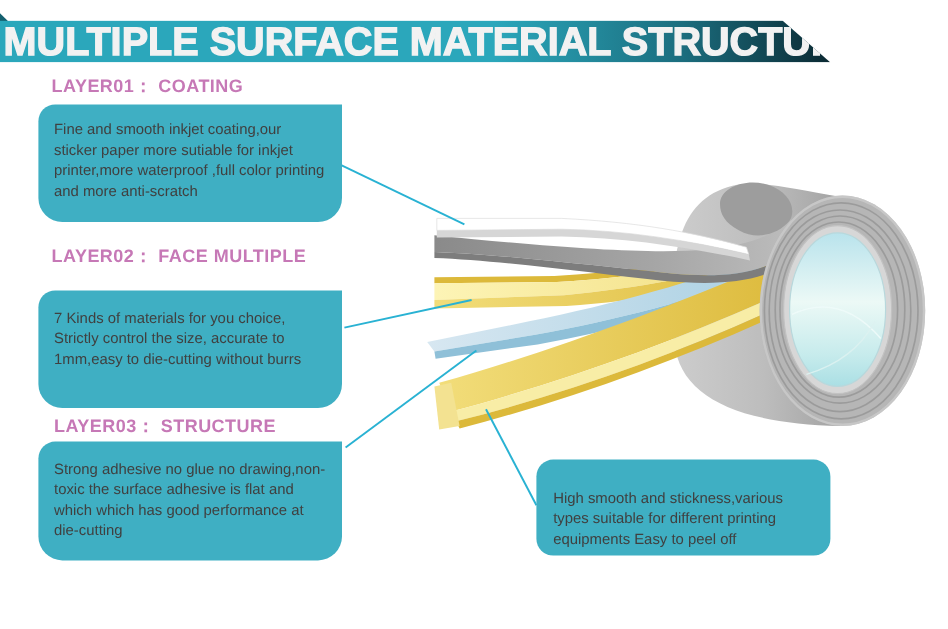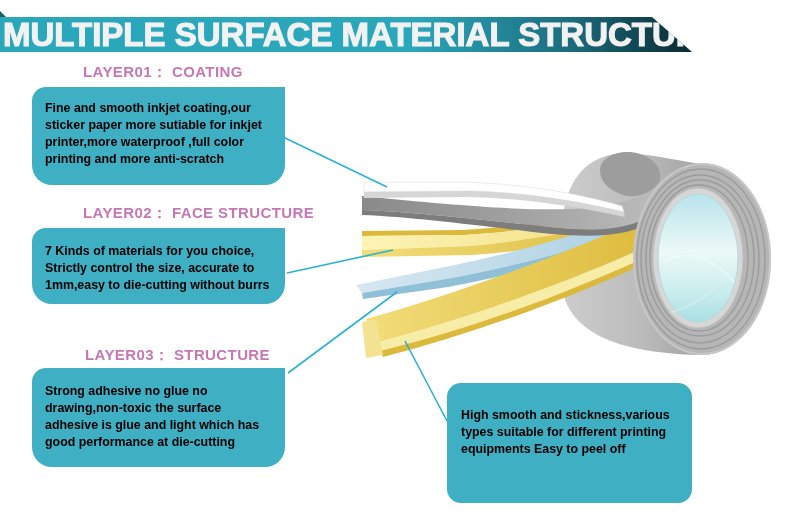--- a/index.html
+++ b/index.html
@@ -21,32 +21,32 @@
   .banner-title{
     color:#f2f2f2;font-size:33px;font-weight:bold;letter-spacing:0px;
     -webkit-text-stroke:1.1px #f2f2f2;
     padding-left:3px;white-space:nowrap;line-height:35px;
   }
   
   .art{position:absolute;left:0;top:0;width:790px;height:524px;z-index:1;pointer-events:none;}
   
   .layer-title{
     position:absolute;z-index:2;color:#c678b6;font-size:15px;font-weight:bold;
-    letter-spacing:.4px;white-space:nowrap;margin-left:40px;
+    letter-spacing:.4px;white-space:nowrap;
   }
   .callout{
-    position:absolute;z-index:2;background:#3fafc3;color:#000000;font-weight:bold;
+    position:absolute;z-index:2;background:#3fafc3;color:#404040;font-weight:normal;
     font-size:12.4px;line-height:17px;box-sizing:border-box;
   }
   .callout.notch{border-radius:14px 0 20px 20px;}
   .callout.round{border-radius:14px;}
   #t1{left:43px;top:63px;}   #b1{left:32px;top:87px;width:253px;height:98px;padding:13px 12px 0 13px;}
-  #t2{left:43px;top:204px;}  #b2{left:32px;top:228px;width:253px;height:76px;padding:15px 12px 0 13px;}
+  #t2{left:43px;top:204px;}  #b2{left:32px;top:242px;width:253px;height:98px;padding:15px 12px 0 13px;}
   #t3{left:45px;top:346px;}  #b3{left:32px;top:368px;width:253px;height:99px;padding:15px 12px 0 13px;}
-  #t4{left:455px;top:361px;} #b4{left:447px;top:383px;width:245px;height:120px;padding:24px 12px 0 14px;}
+  #t4{left:455px;top:361px;} #b4{left:447px;top:383px;width:245px;height:80px;padding:24px 12px 0 14px;}
 </style>
 </head>
 <body>
 
 <div class="page">
 
   <div class="banner-fold"></div>
   <div class="banner">
     <div class="banner-title">MULTIPLE SURFACE MATERIAL STRUCTURE</div>
   </div>
@@ -138,27 +138,27 @@
       <line x1="397" y1="292" x2="288" y2="373"></line>
       <line x1="405" y1="341" x2="447" y2="421"></line>
     </g>
   </svg>
 
   <div class="layer-title" id="t1">LAYER01： COATING</div>
   <div class="callout notch" id="b1">
     <span>Fine and smooth inkjet coating,our sticker paper more sutiable for inkjet printer,more waterproof ,full color printing and more anti-scratch</span>
   </div>
 
-  <div class="layer-title" id="t2">LAYER02： FACE STRUCTURE</div>
+  <div class="layer-title" id="t2">LAYER02： FACE MULTIPLE</div>
   <div class="callout notch" id="b2">
     <span>7 Kinds of materials for you choice, Strictly control the size, accurate to 1mm,easy to die-cutting without burrs</span>
   </div>
 
   <div class="layer-title" id="t3">LAYER03： STRUCTURE</div>
   <div class="callout notch" id="b3">
-    <span>Strong adhesive no glue no drawing,non-toxic the surface adhesive is glue and light which has good performance at die-cutting</span>
+    <span>Strong adhesive no glue no drawing,non-toxic the surface adhesive is flat and which which has good performance at die-cutting</span>
   </div>
 
   <div class="callout round" id="b4">
     <span>High smooth and stickness,various types suitable for different printing equipments Easy to peel off</span>
   </div>
 
 </div>
 
 </body></html>

